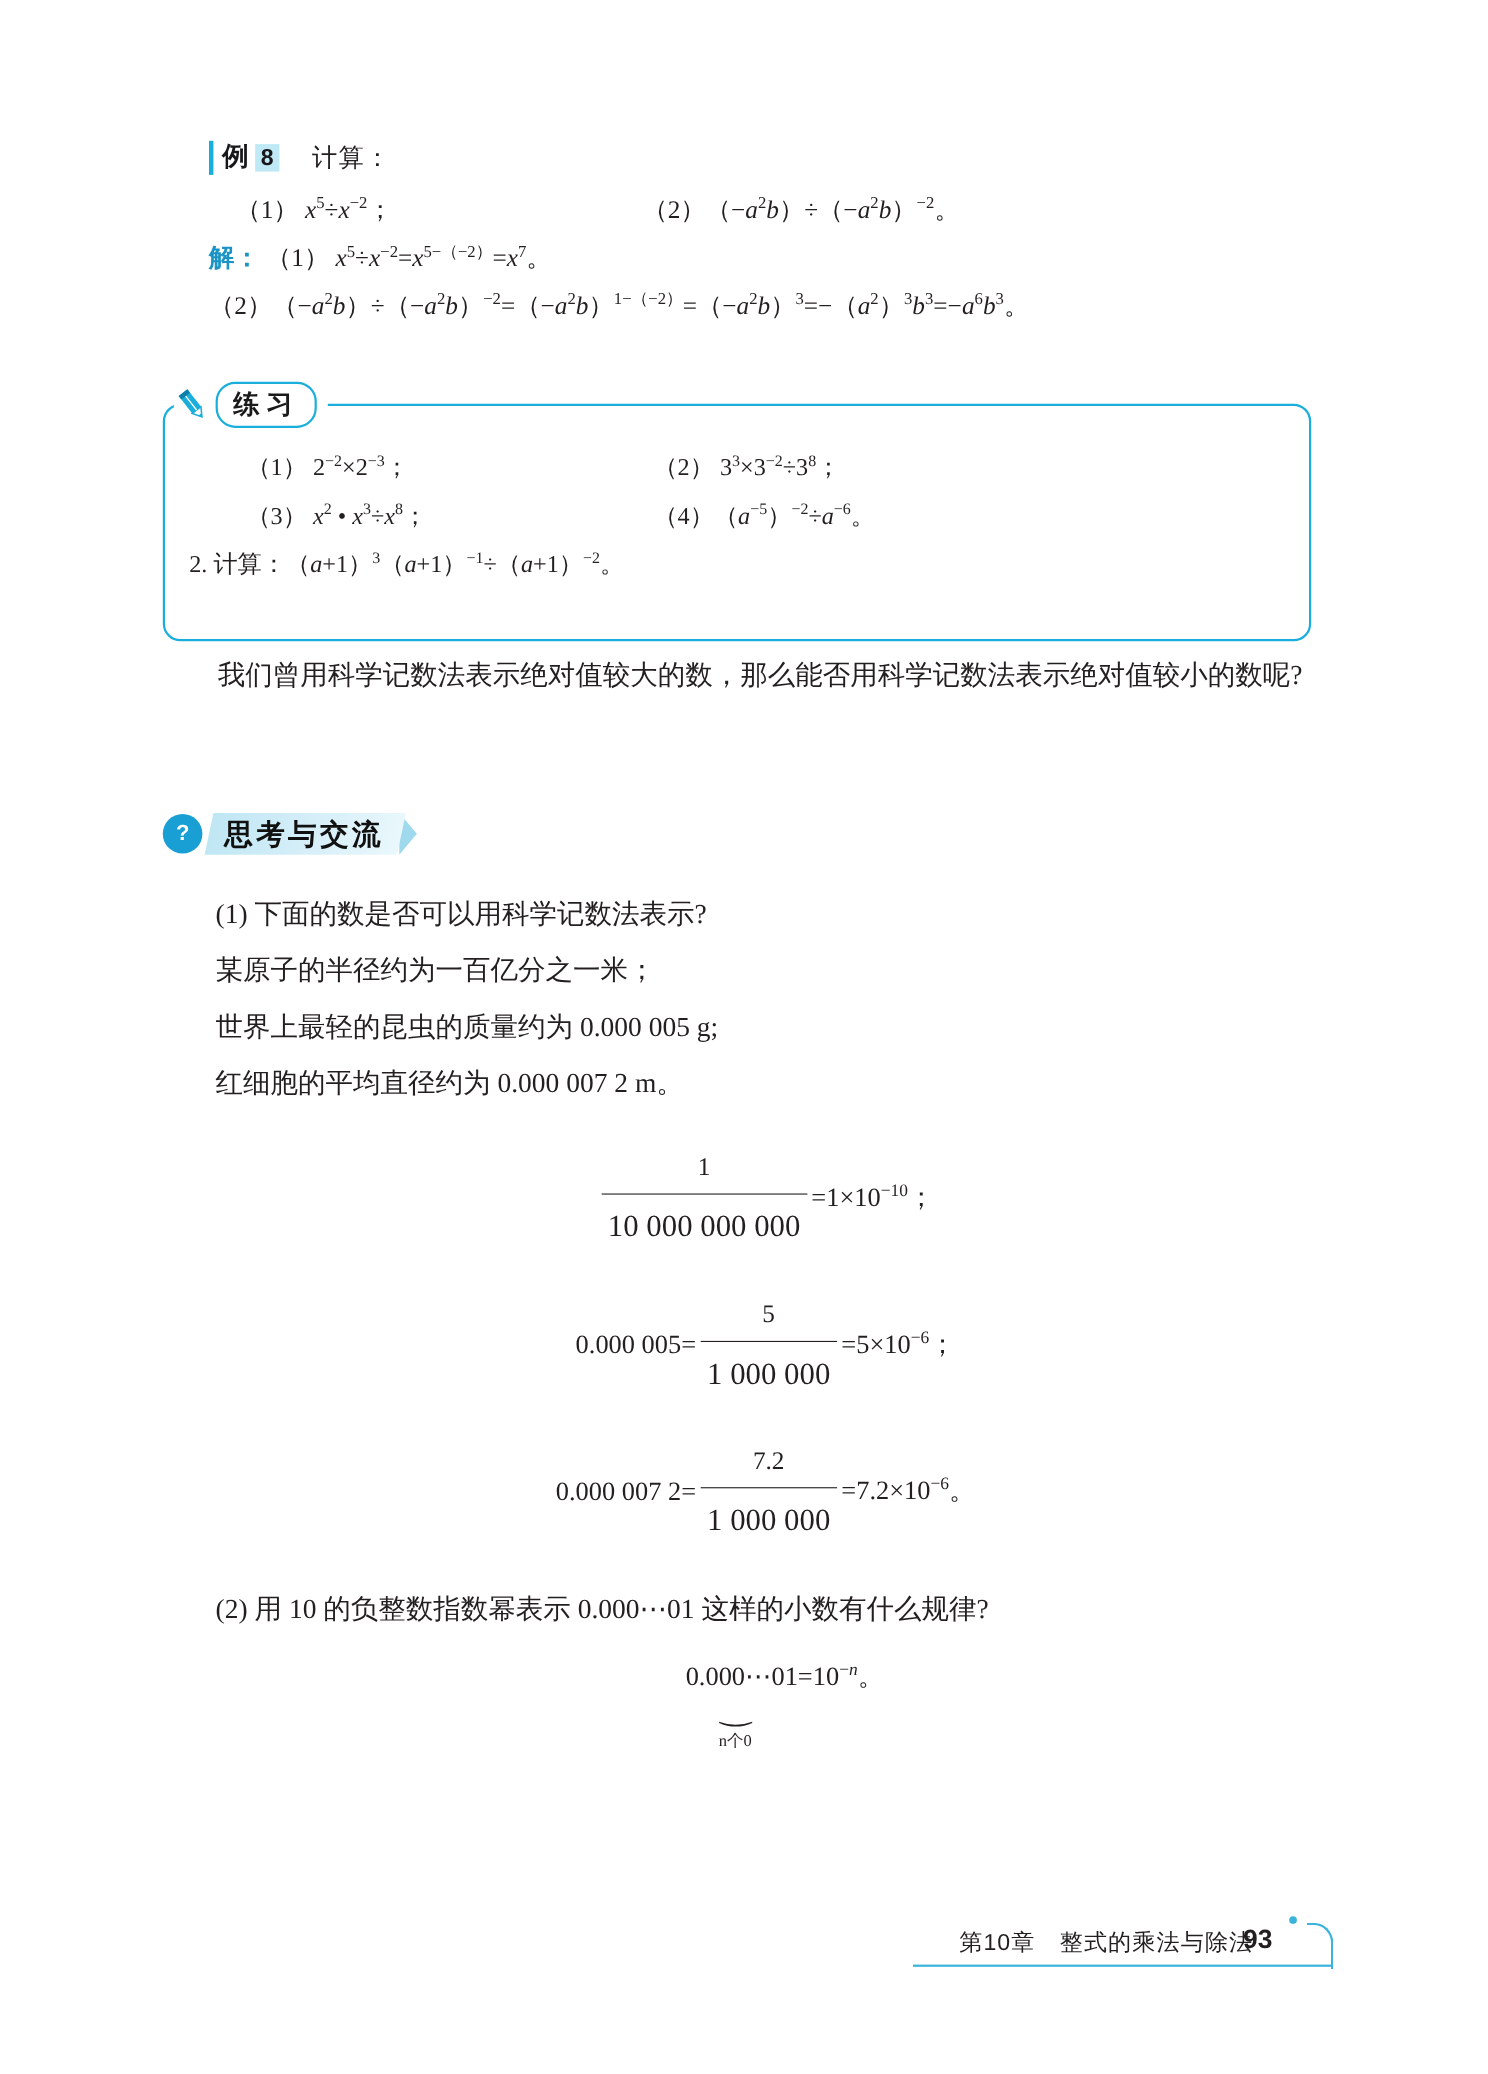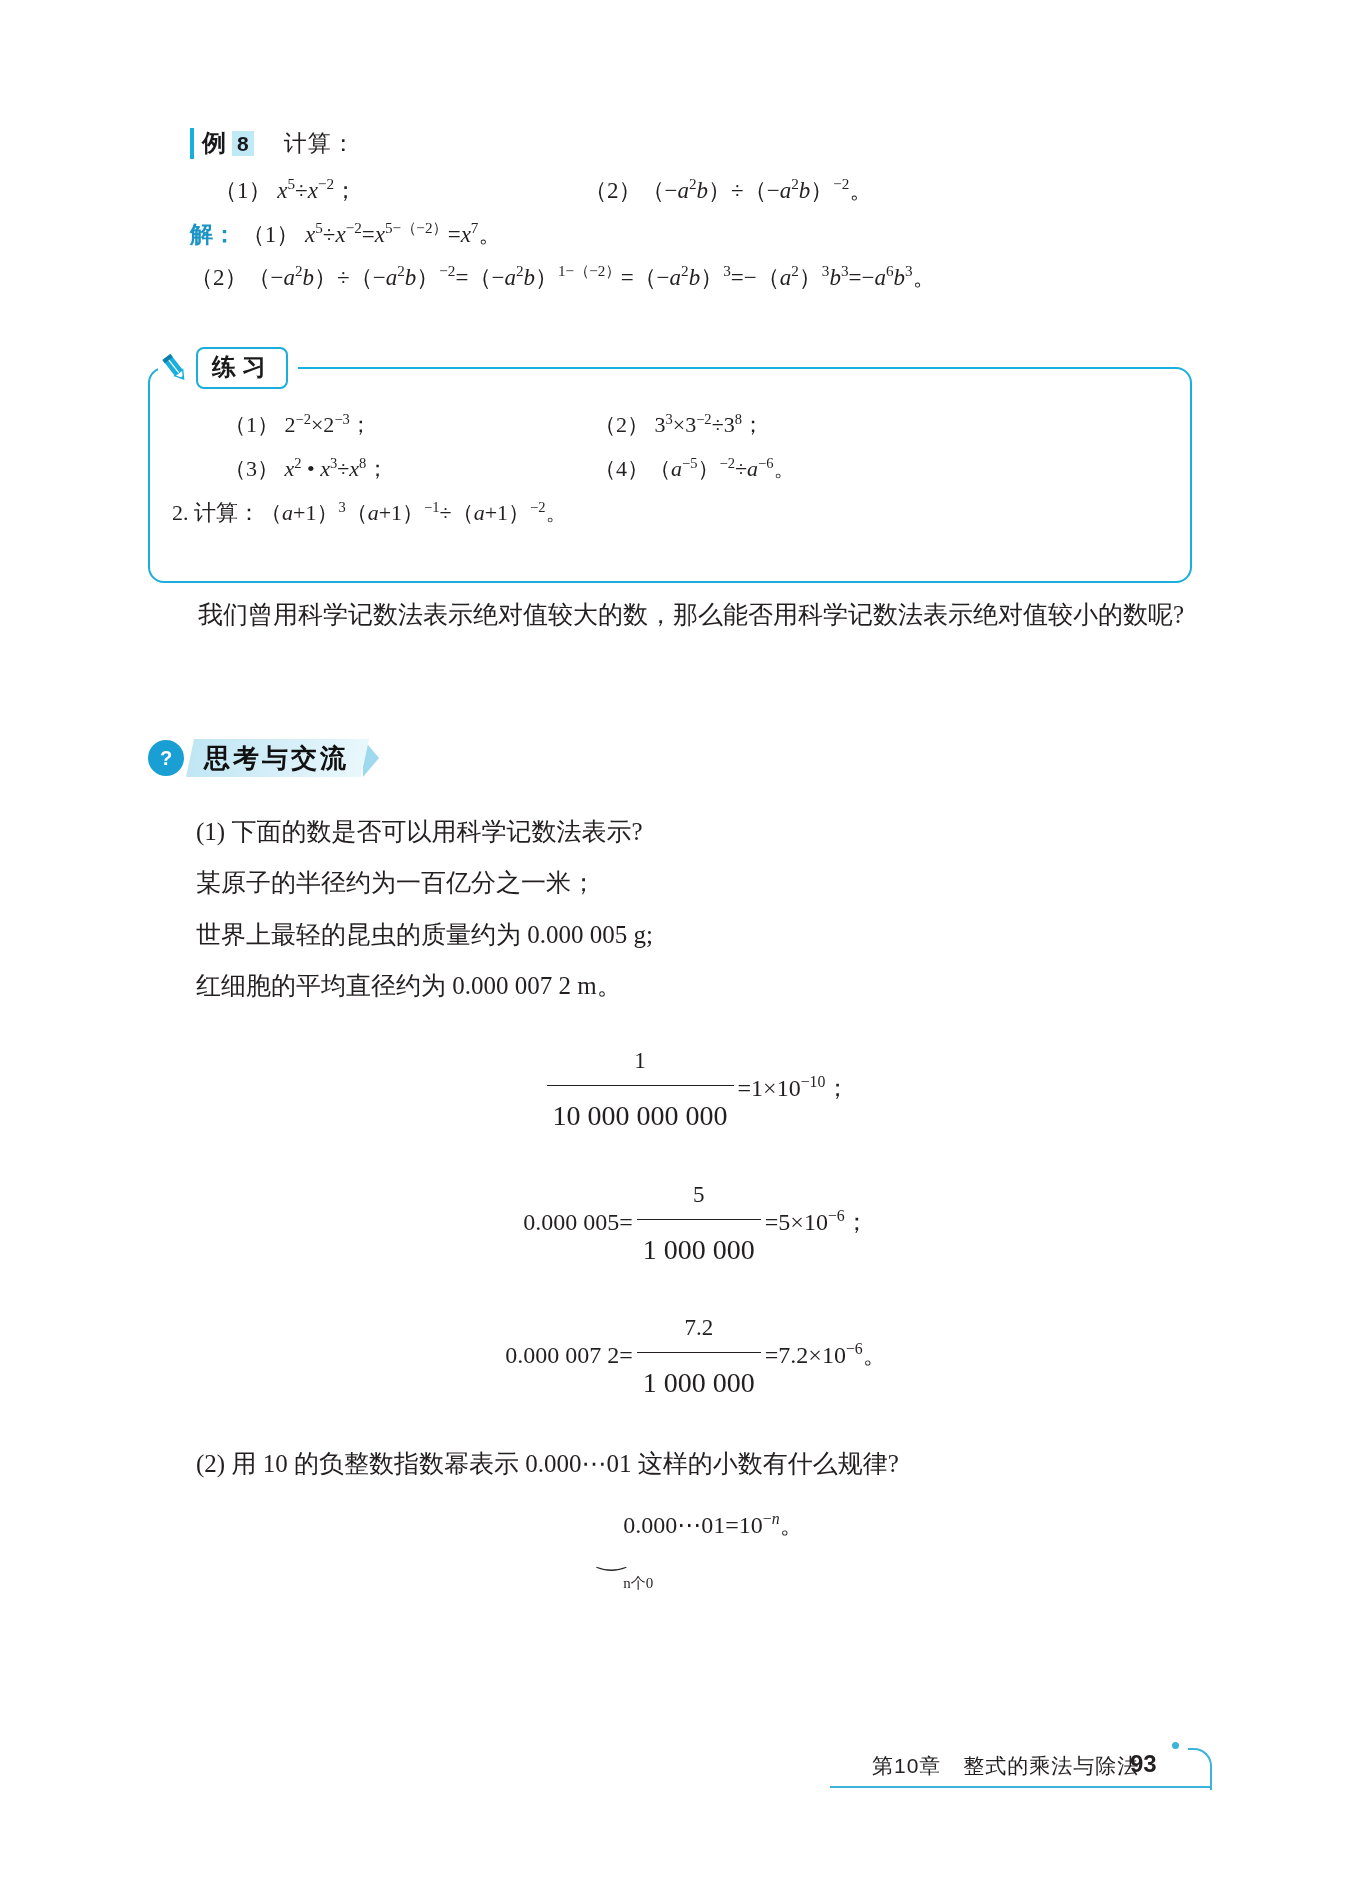--- a/index.html
+++ b/index.html
@@ -100,21 +100,21 @@
     padding-right: 10px;
   }
   .practice-tab .pencil {
     width: 34px;
     height: 34px;
     position: relative;
     margin-right: 4px;
   }
   .practice-tab .label {
     border: 2px solid #19aedb;
-    border-radius: 8px;
+    border-radius: 18px;
     padding: 2px 14px 4px 14px;
     font-family: "Liberation Sans", sans-serif;
     font-size: 24px;
     font-weight: bold;
     letter-spacing: 6px;
     color: #1a1a1a;
     background: #fff;
   }
   .practice-body {
     position: absolute;
@@ -220,21 +220,21 @@
     display: block;
     padding: 1px 6px 0 6px;
     font-size: 28px;
   }
   .eqline { margin: 26px 0; }
 
   
   .ub-wrap {
     display: inline-block;
     position: relative;
-    text-align: left;
+    text-align: center;
     margin-left: 35px;
   }
   .ub-top { display: block; }
   .ub-brace {
     display: block;
     font-size: 20px;
     line-height: 0.8;
     letter-spacing: -1px;
     color: #231f20;
     transform: scaleX(1.6);

